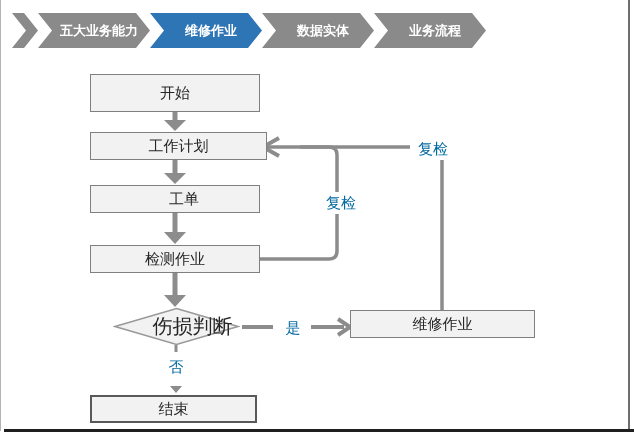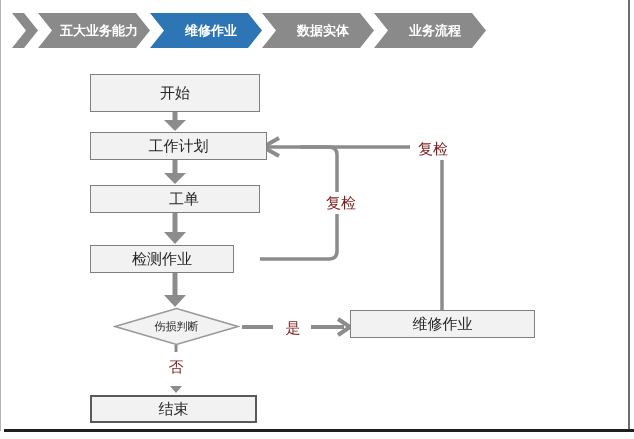--- a/index.html
+++ b/index.html
@@ -20,26 +20,26 @@
   .chev-item{width:112px;}
   .chev-active{background:#2e75b6;}
 
   
   .node{position:absolute;background:#f2f2f2;border:1.5px solid #7f7f7f;box-sizing:border-box;
         display:flex;align-items:center;justify-content:center;font-size:15px;color:#262626;}
   .node-end{border:2px solid #595959;}
 
   .diamond-wrap{position:absolute;left:113px;top:307px;width:127px;height:39px;}
   .diamond-wrap svg{position:absolute;left:0;top:0;}
-  .diamond-label{position:absolute;left:0;top:0;width:100%;height:100%;display:flex;align-items:center;justify-content:center;
-        font-size:11px;color:#262626;}
+  .diamond-label{position:absolute;left:16px;top:0;width:100%;height:100%;display:flex;align-items:center;justify-content:center;
+        font-size:20px;color:#262626;}
 
   
   .flow-label{position:absolute;background:#ffffff;display:flex;align-items:center;justify-content:center;
-        font-size:15px;color:#7f1d1d;}
+        font-size:15px;color:#0369a1;}
 
   svg.connectors{position:absolute;left:0;top:0;pointer-events:none;}
 </style>
 </head>
 <body>
 
 <div id="stage">
 
   <div class="banner">
     <div class="chev chev-lead"></div>
@@ -86,21 +86,21 @@
       <path d="M 260,259 H 329 Q 337,259 337,251 V 155 Q 337,147 329,147 H 300" fill="none" stroke-width="3.5"></path>
 
       <path d="M 442,310 V 155 Q 442,147 434,147 H 266" fill="none" stroke-width="3.5"></path>
       <polyline points="279,138 263,147 279,156" fill="none" stroke-width="4"></polyline>
     </g>
   </svg>
 
   <div class="node" style="left:90px;top:74px;width:170px;height:38px;">开始</div>
   <div class="node" style="left:90px;top:132px;width:177px;height:28px;">工作计划</div>
   <div class="node" style="left:90px;top:185px;width:170px;height:28px;padding-left:18px;">工单</div>
-  <div class="node" style="left:90px;top:245px;width:144px;height:28px;">检测作业</div>
+  <div class="node" style="left:90px;top:245px;width:170px;height:28px;">检测作业</div>
   <div class="node node-end" style="left:90px;top:395px;width:167px;height:28px;">结束</div>
   <div class="node" style="left:350px;top:310px;width:185px;height:28px;">维修作业</div>
 
   <div class="diamond-wrap">
     <svg width="127" height="39">
       <polygon points="63.5,1.5 125,19.5 63.5,37.5 2,19.5" fill="#f2f2f2" stroke="#999999" stroke-width="1.5"></polygon>
     </svg>
     <div class="diamond-label">伤损判断</div>
   </div>
 

